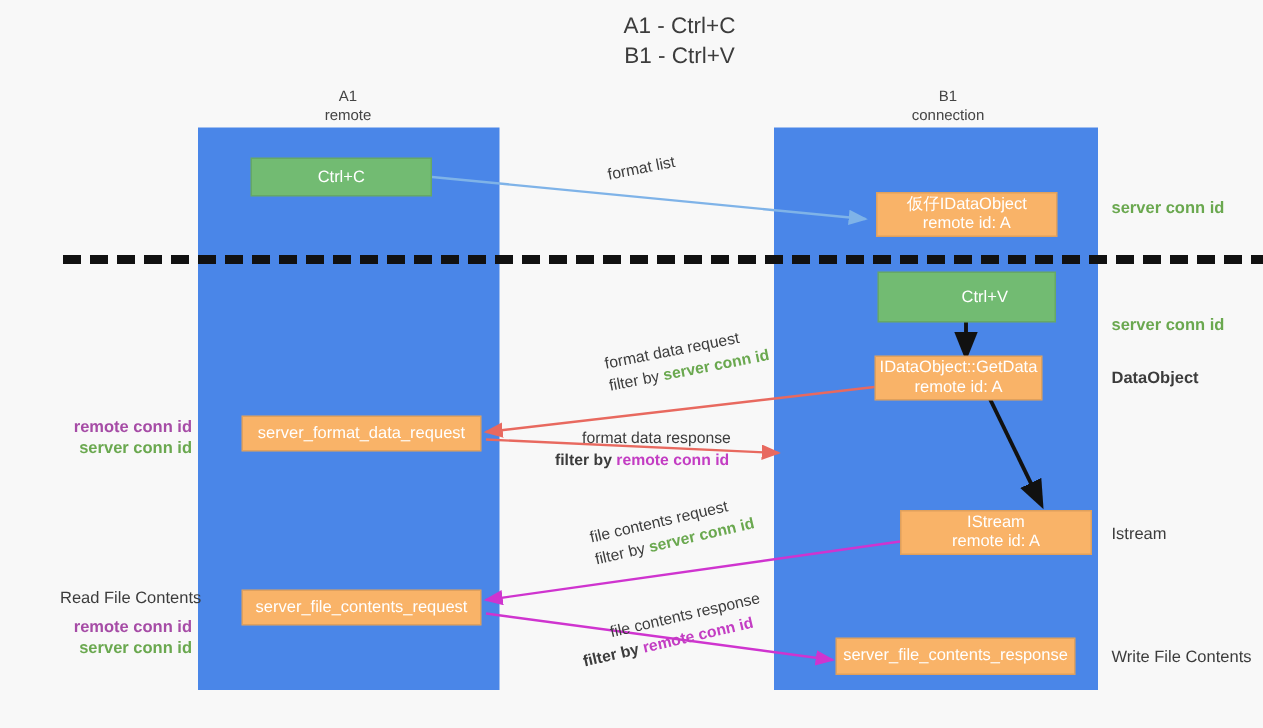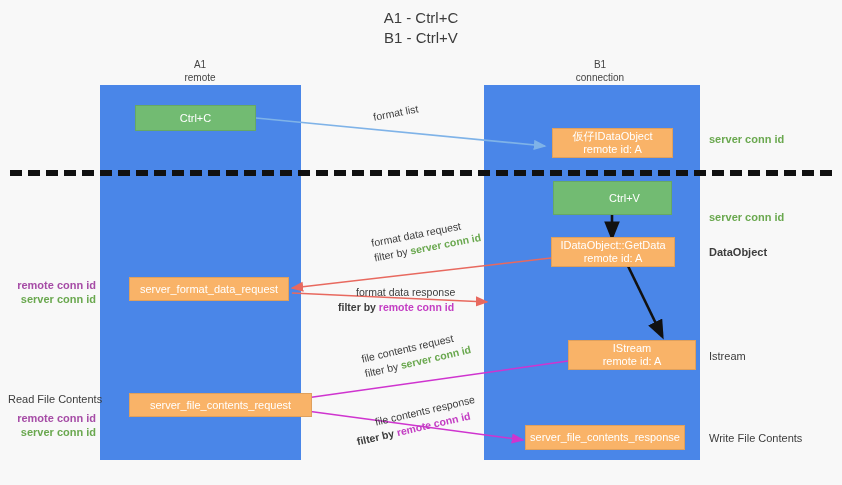--- a/index.html
+++ b/index.html
@@ -2,21 +2,21 @@
 <html><head>
 <meta charset="utf-8">
 <style>
   html,body{margin:0;padding:0;}
   body{
     width:842px;height:485px;position:relative;overflow:hidden;
     background:#f8f8f8;
     font-family:"Liberation Sans","DejaVu Sans",sans-serif;
     color:#3c3c3c;
   }
-  .stage{position:absolute;inset:0;}
+  .stage{position:absolute;inset:0;margin-left:32px;}
   svg.wires{position:absolute;left:0;top:0;width:842px;height:485px;overflow:visible;}
 
   
   .title{
     position:absolute;left:0;top:8px;width:842px;text-align:center;
     font-size:15px;line-height:20px;color:#3c3c3c;
   }
 
   
   .lane{position:absolute;background:#4a86e8;}
@@ -122,36 +122,36 @@
 
   <div class="node orange" style="left:552px;top:128px;width:121px;height:30px;">
     <span class="l1">仮仔IDataObject</span>
     <span class="l2">remote id: A</span>
   </div>
 
   <div class="node green" style="left:553px;top:181px;width:119px;height:34px;padding-left:24px;">
     <span class="l1">Ctrl+V</span>
   </div>
 
-  <div class="node orange" style="left:551px;top:237px;width:124px;height:30px;">
+  <div class="node orange" style="left:551px;top:237px;width:112px;height:30px;">
     <span class="l1">IDataObject::GetData</span>
     <span class="l2">remote id: A</span>
   </div>
 
   <div class="node orange" style="left:129px;top:277px;width:160px;height:24px;">
     <span class="l1">server_format_data_request</span>
   </div>
 
 
   <div class="node orange" style="left:568px;top:340px;width:128px;height:30px;">
     <span class="l1">IStream</span>
     <span class="l2">remote id: A</span>
   </div>
 
-  <div class="node orange" style="left:129px;top:393px;width:183px;height:24px;">
+  <div class="node orange" style="left:129px;top:393px;width:160px;height:24px;">
     <span class="l1">server_file_contents_request</span>
   </div>
 
   <div class="node orange" style="left:525px;top:425px;width:160px;height:25px;">
     <span class="l1">server_file_contents_response</span>
   </div>
 
   <div class="elabel rot-up" style="left:372px;top:110px;">
     <span>format list</span>
   </div>

